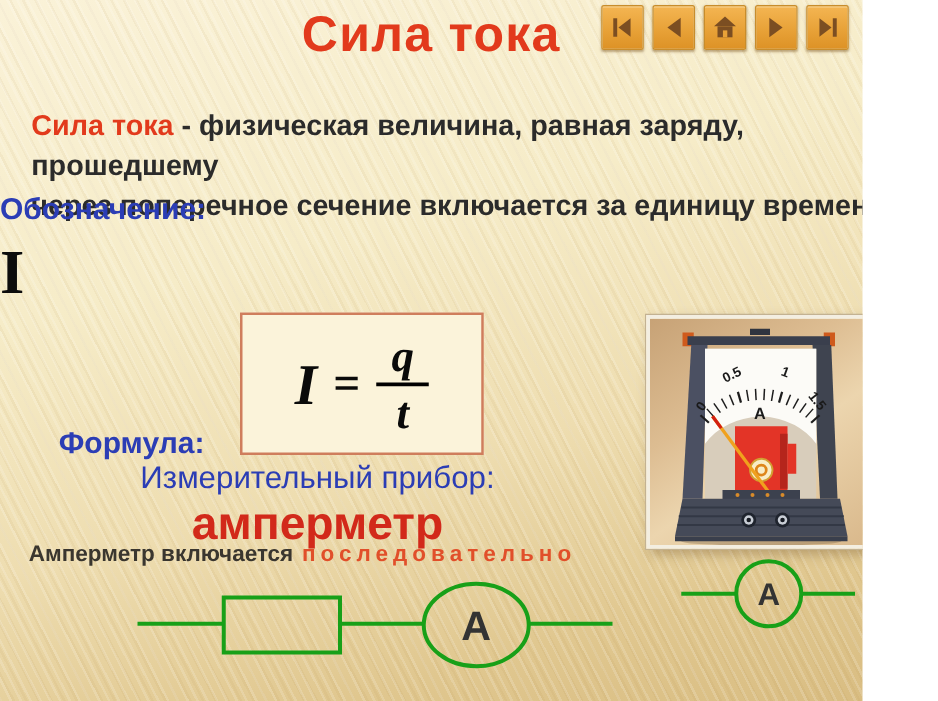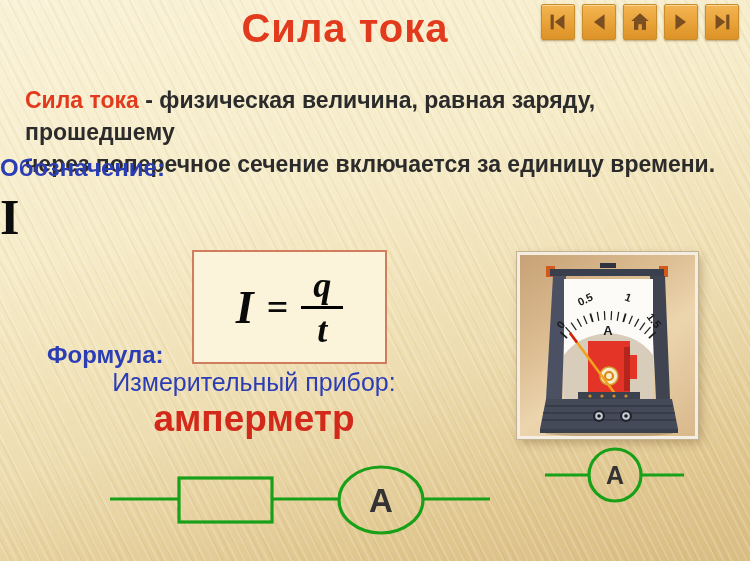--- a/index.html
+++ b/index.html
@@ -1,18 +1,18 @@
 <!DOCTYPE html>
 <html><head>
 <meta charset="utf-8">
 <style>
   html,body{margin:0;padding:0;}
   body{font-family:"Liberation Sans",sans-serif;}
   #slide{
-    position:relative;width:750px;height:561px;overflow:hidden;
+    position:relative;width:690px;height:561px;overflow:hidden;
     background:
       repeating-linear-gradient(63deg, rgba(255,255,255,0.16) 0 2px, rgba(255,255,255,0) 2px 7px),
       repeating-linear-gradient(63deg, rgba(170,130,60,0.07) 0 2px, rgba(0,0,0,0) 2px 9px),
       linear-gradient(165deg,#faf2d8 0%,#f6ecc8 35%,#eeddb0 62%,#e0c78f 85%,#d9bd82 100%);
   }
   .abs{position:absolute;}
   
   #title{left:0;top:6px;width:690px;text-align:center;font-size:40px;font-weight:bold;letter-spacing:1px;}
   
   #nav{top:4px;right:11px;display:flex;gap:7px;}
@@ -194,20 +194,23 @@
       <circle cx="106" cy="161" r="3.8" fill="#c9ced6"></circle>
       <circle cx="106" cy="161" r="1.8" fill="#161a22"></circle>
     </svg>
   </div>
 
   <div id="instrument" class="abs">
     <div class="lbl blue">Измерительный прибор:</div>
     <div class="val">амперметр</div>
   </div>
 
+  <div id="connection" class="abs">
+    <span>Амперметр включается</span><span class="hl">последовательно</span>
+  </div>
 
   <svg id="circuits" class="abs" width="750" height="121" viewBox="0 0 750 121">
     <g stroke="#18a018" stroke-width="3.2" fill="none">
 
       <line x1="110" y1="59" x2="180" y2="59"></line>
       <rect x="179" y="38" width="93" height="44"></rect>
       <line x1="272" y1="59" x2="340" y2="59"></line>
       <ellipse cx="381" cy="60" rx="42" ry="33"></ellipse>
       <line x1="423" y1="59" x2="490" y2="59"></line>
 

